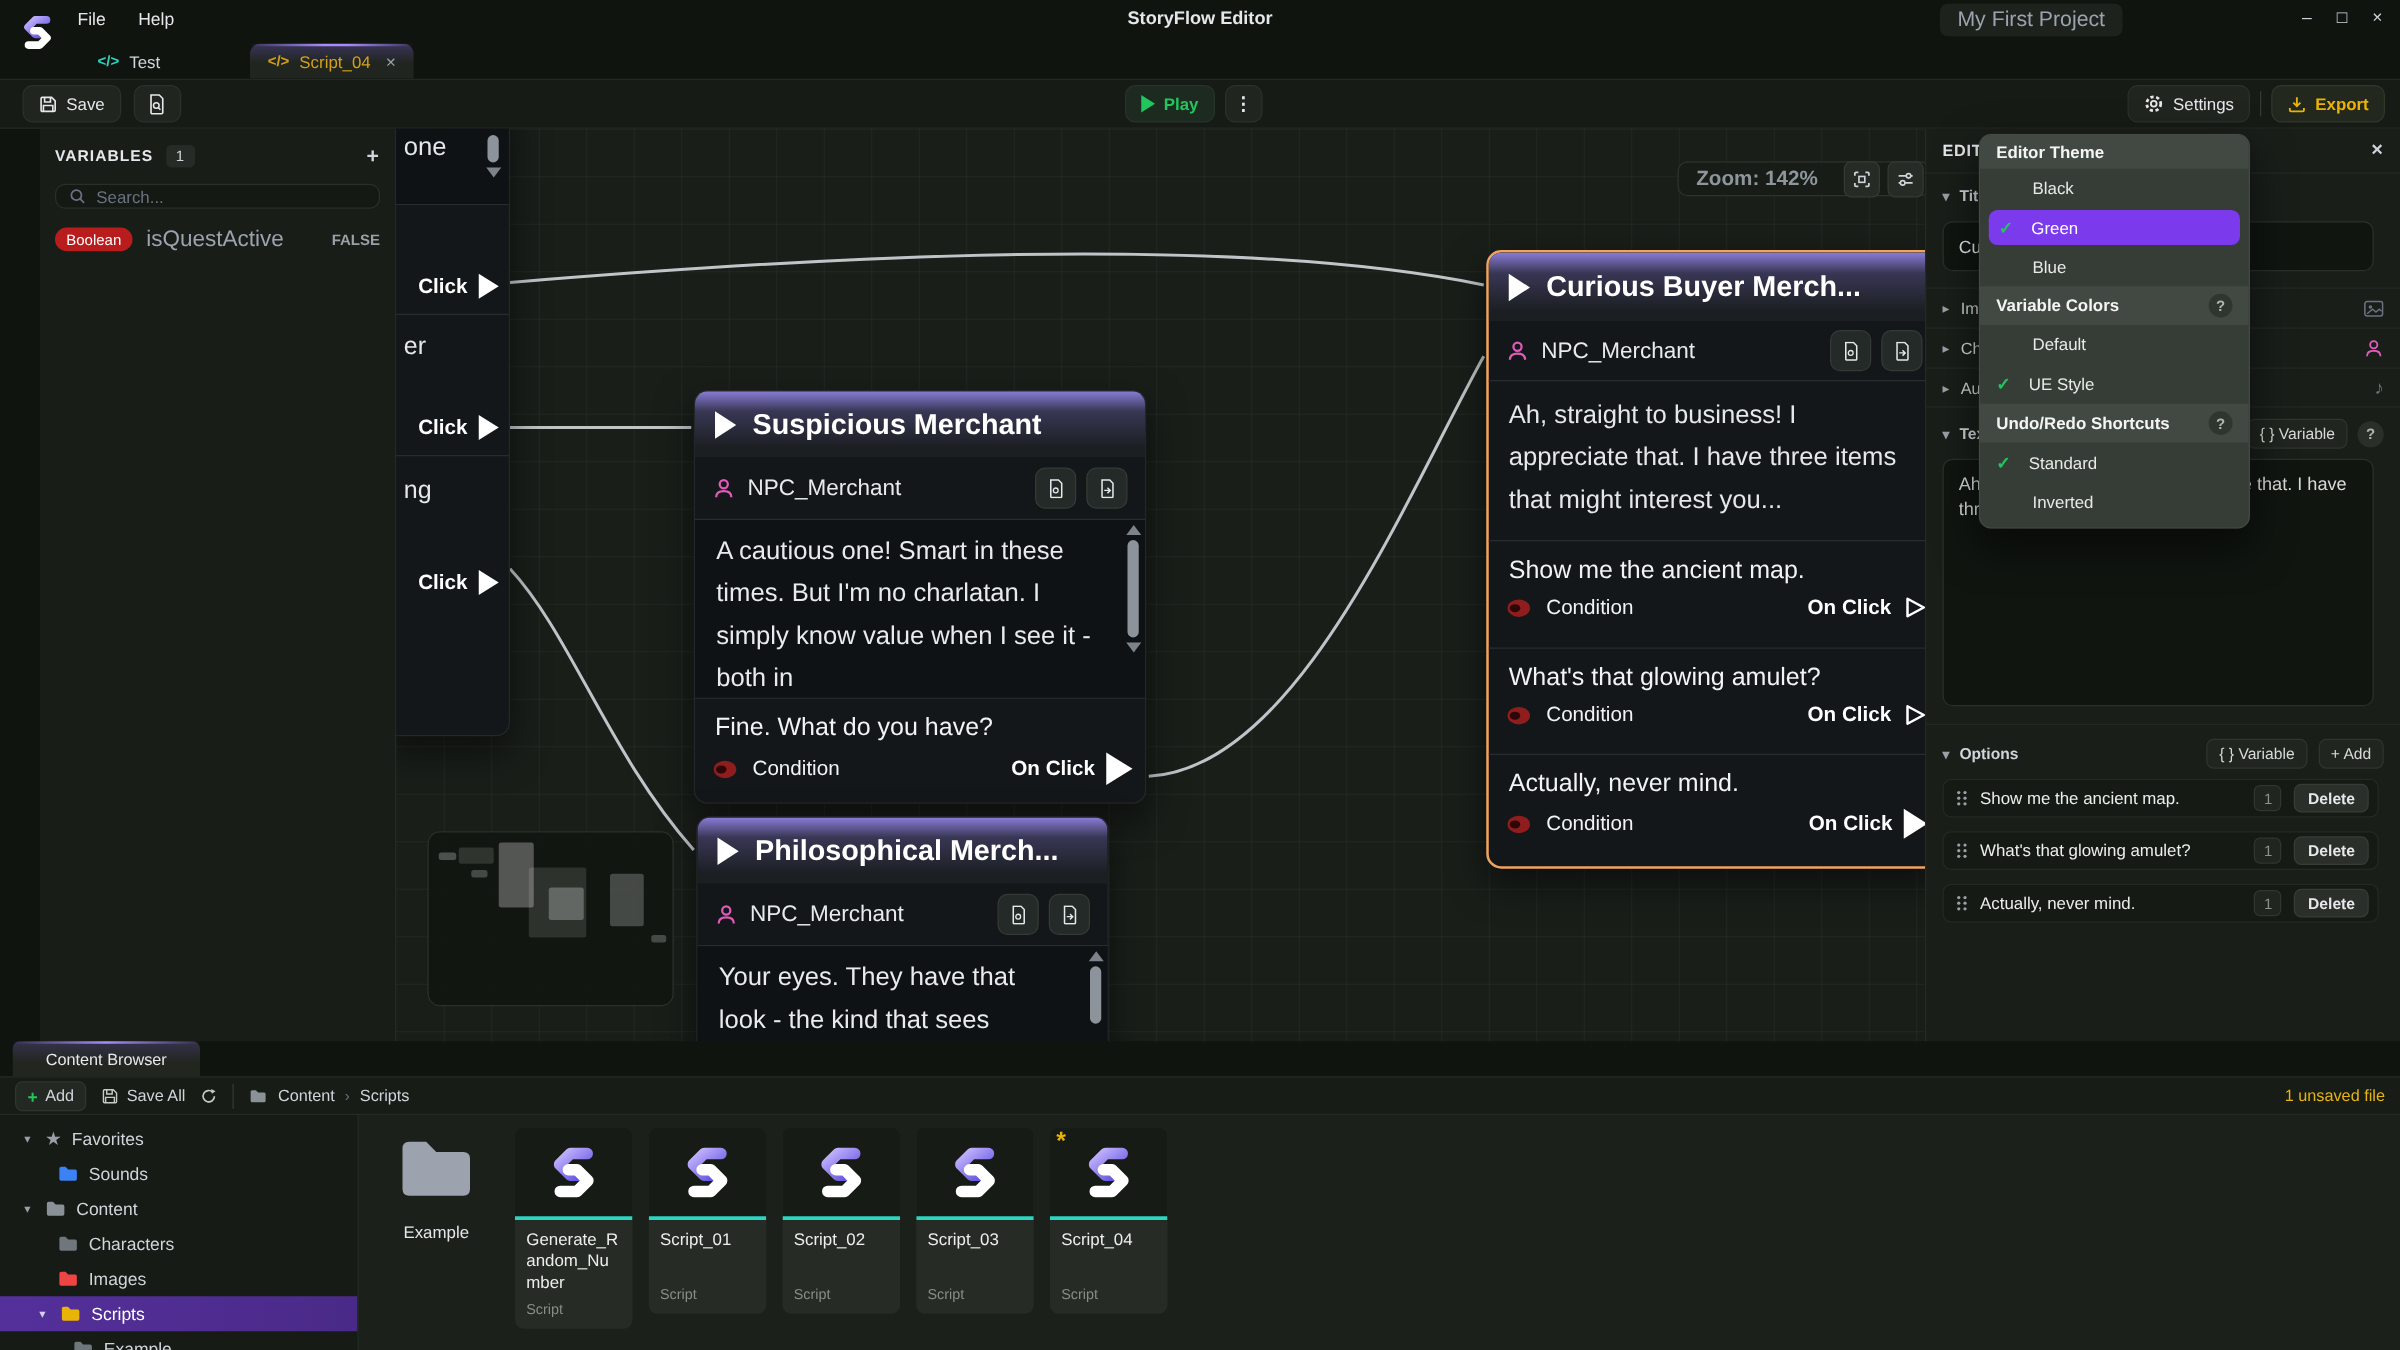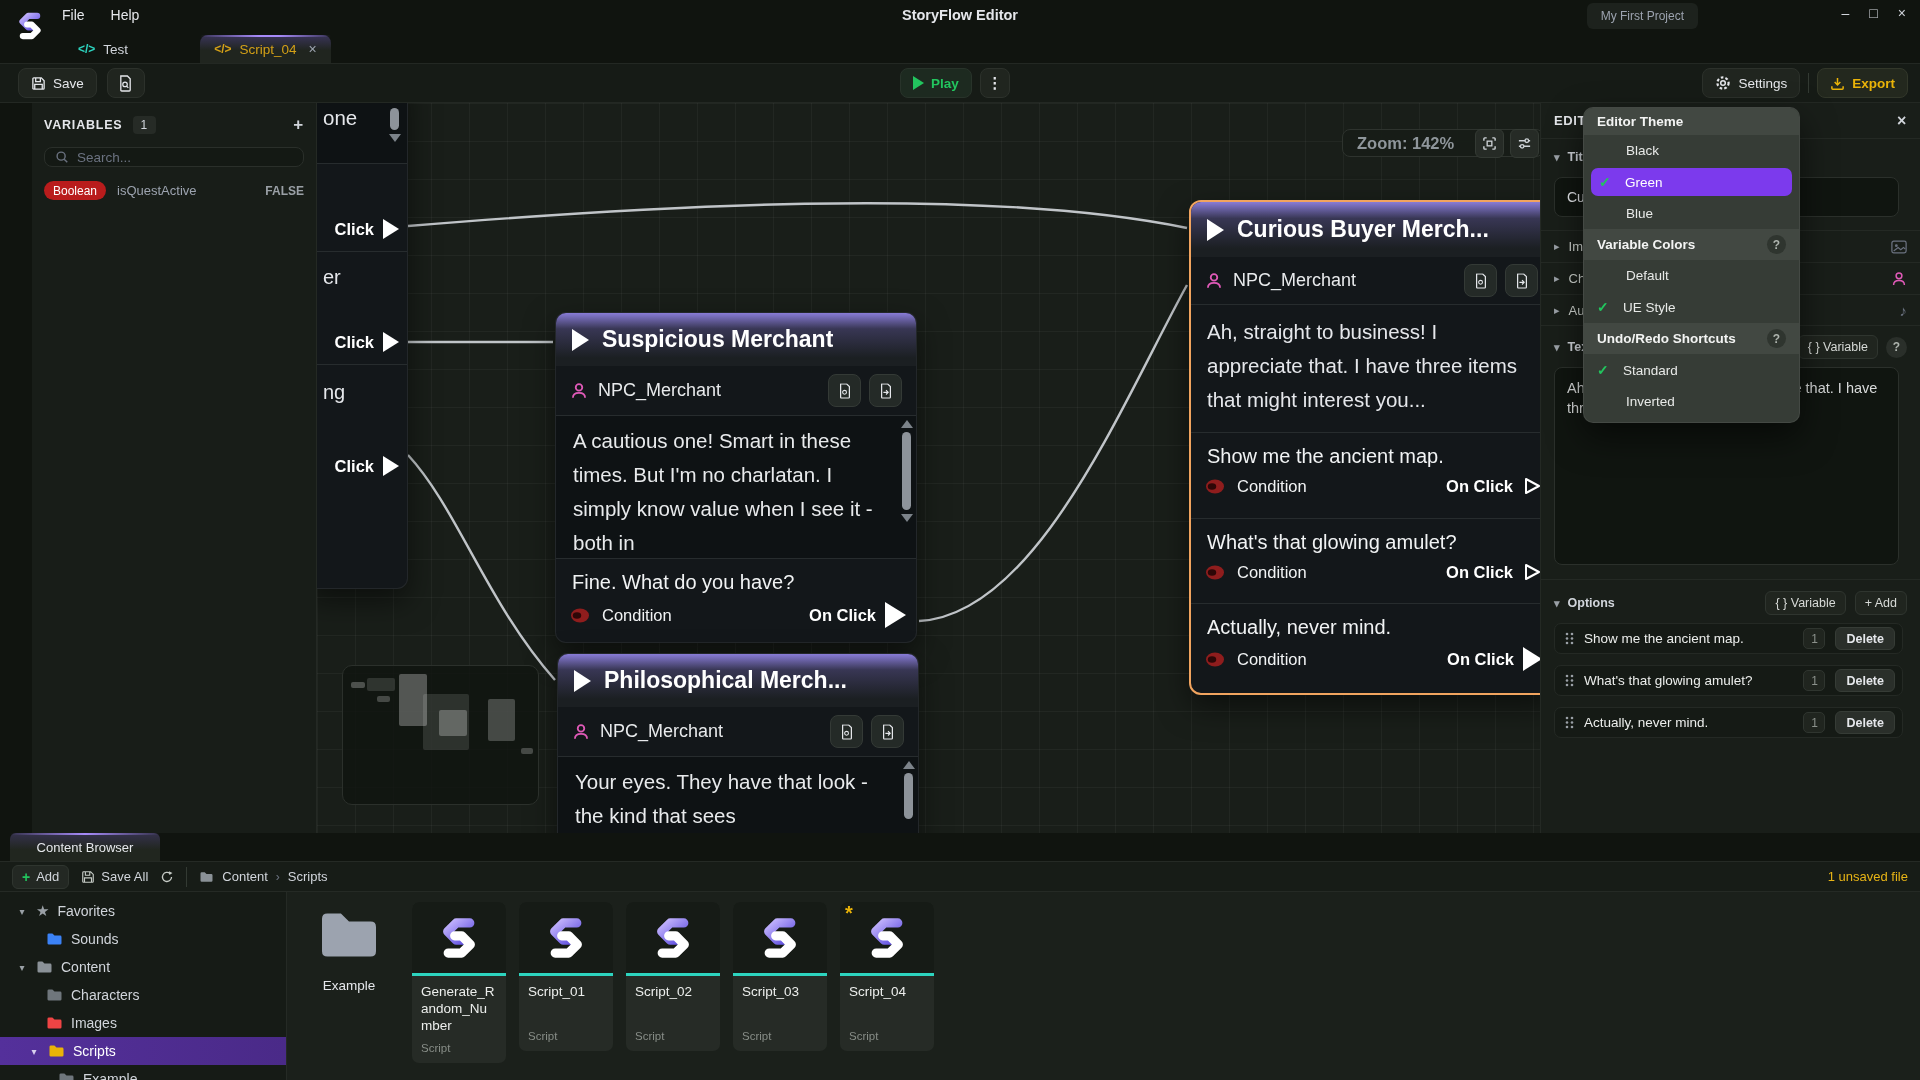--- a/index.html
+++ b/index.html
@@ -6,21 +6,21 @@
   html,body { width:1920px; height:1080px; overflow:hidden; }
   body { background:#10140f; font-family:"Liberation Sans",sans-serif; color:#e5e7eb; position:relative; }
   svg { display:block; }
 
   
   .titlebar { height:33px; position:relative; background:#10140f; }
   .logo { position:absolute; left:12px; top:8px; width:36px; height:36px; z-index:20; }
   .menus { position:absolute; left:62px; top:7px; display:flex; gap:26px; font-size:14px; color:#e5e7eb; }
   .menus span { cursor:default; }
   .apptitle { position:absolute; left:50%; top:7px; transform:translateX(-50%); font-weight:bold; font-size:14.5px; }
-  .project { position:absolute; right:222px; top:3px; height:26px; display:flex; align-items:center; padding:0 14px; background:#1d221d; border-radius:6px; font-size:12px; color:#9ca3af; }
+  .project { position:absolute; right:222px; top:3px; height:26px; display:flex; align-items:center; padding:0 14px; background:#1d221d; border-radius:6px; font-size:17px; color:#9ca3af; }
   .winbtns { position:absolute; right:14px; top:5px; display:flex; gap:20px; font-size:14px; color:#d1d5db; }
 
   
   .tabbar { height:30px; background:#10140f; display:flex; align-items:flex-end; padding-left:64px; }
   .tab { height:28px; display:flex; align-items:center; gap:8px; padding:0 14px; font-size:13.5px; color:#d1d5db; }
   .tab .code { font-weight:bold; font-size:12px; }
   .tab-active { background:linear-gradient(180deg, rgba(124,92,240,0.28), rgba(124,92,240,0) 55%), #20251f; border-radius:8px 8px 0 0; position:relative; margin-left:58px; color:#d4a017; }
   .tab-active::before { content:""; position:absolute; top:0; left:0; right:0; height:2px; border-radius:8px 8px 0 0; background:linear-gradient(90deg, rgba(139,92,246,0), #a78bfa 45%, #a78bfa 60%, rgba(139,92,246,0)); }
   .tab-close { color:#9ca3af; font-size:14px; margin-left:4px; }
 
@@ -39,21 +39,21 @@
   .main { display:flex; height:730px;margin-left:32px; }
   .left-panel { width:285px; background:#181d18; border-right:1px solid #242924; padding:12px 12px; position:relative; }
   .vars-head { display:flex; align-items:center; font-size:12.5px; font-weight:bold; letter-spacing:0.8px; color:#e5e7eb; }
   .vars-count { margin-left:10px; background:#262b26; border-radius:4px; padding:2px 8px; font-size:12px; font-weight:normal; color:#d1d5db; }
   .vars-add { margin-left:auto; font-size:17px; color:#d1d5db; cursor:pointer; }
   .search { margin-top:12px; height:20px; display:flex; align-items:center; gap:8px; background:#141914; border:1px solid #2a2f2a; border-radius:8px; padding:0 10px; }
   .search input { flex:1; background:transparent; border:none; outline:none; color:#d1d5db; font-size:13.5px; font-family:inherit; }
   .search input::placeholder { color:#6b7280; }
   .var-row { margin-top:14px; display:flex; align-items:center; }
   .pill { background:#b91c1c; color:#fff; font-size:12px; padding:2.5px 9px; border-radius:11px; }
-  .var-name { margin-left:11px; color:#9ca3af; font-size:13px; }
+  .var-name { margin-left:11px; color:#9ca3af; font-size:18px; }
   .var-val { margin-left:auto; color:#9aa0a6; font-size:12px; font-weight:bold; }
 
   
   .canvas { flex:1; position:relative; overflow:hidden; background-color:#191e19;
     background-image:linear-gradient(rgba(255,255,255,0.038) 1px, transparent 1px),
                      linear-gradient(90deg, rgba(255,255,255,0.038) 1px, transparent 1px);
     background-size:38px 38px; }
   .edges { position:absolute; left:0; top:0; }
   .node { position:absolute; background:#13171a; border:1px solid rgba(255,255,255,0.07); border-radius:11px; box-shadow:0 12px 30px rgba(0,0,0,0.5); }
   .node-header { display:flex; align-items:center; gap:13px; padding:0 16px; border-radius:10px 10px 0 0;
@@ -344,21 +344,21 @@
             </svg>
           <span class="cond-label">Condition</span>
           <div class="onclick">
             <span>On Click</span>
             <span style="width:0;height:0;border-top:13px solid transparent;border-bottom:13px solid transparent;border-left:21px solid #fff"></span>
           </div>
         </div>
       </div>
     </div>
 
-    <div class="node" style="left:240px;top:550px;width:362px;height:190px;border-radius:11px 11px 0 0">
+    <div class="node" style="left:240px;top:550px;width:330px;height:190px;border-radius:11px 11px 0 0">
       <div class="node-header" style="height:53px">
         <span class="tri"></span>
         <span class="node-title">Philosophical Merch...</span>
       </div>
       <div class="npc-row" style="height:50px">
         <svg width="18" height="18" viewBox="0 0 16 16">
             <circle cx="8" cy="4.8" r="2.9" fill="none" class="pinkstroke" stroke-width="1.6"></circle>
             <path d="M2.6 14 Q2.6 9.6 8 9.6 Q13.4 9.6 13.4 14" fill="none" class="pinkstroke" stroke-width="1.6"></path>
           </svg>
         <span>NPC_Merchant</span>

